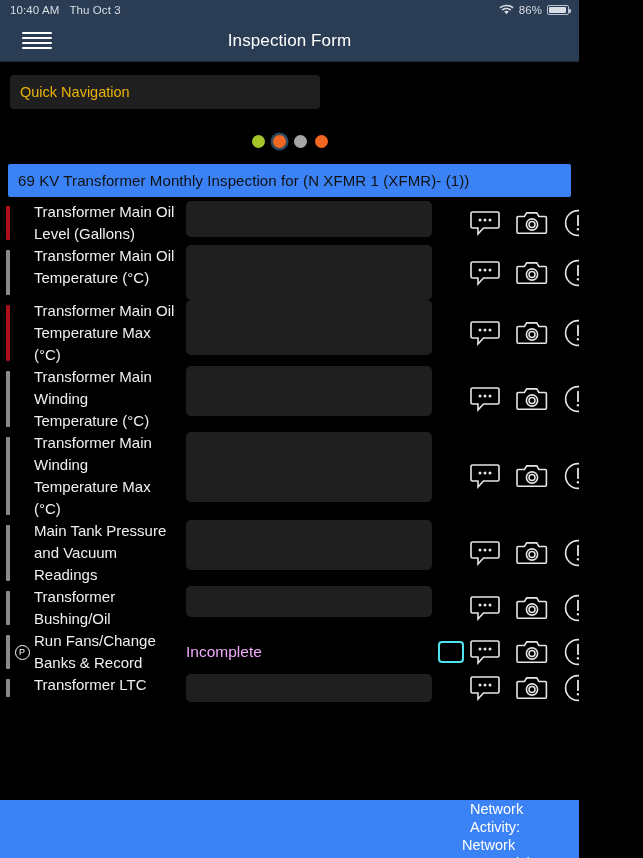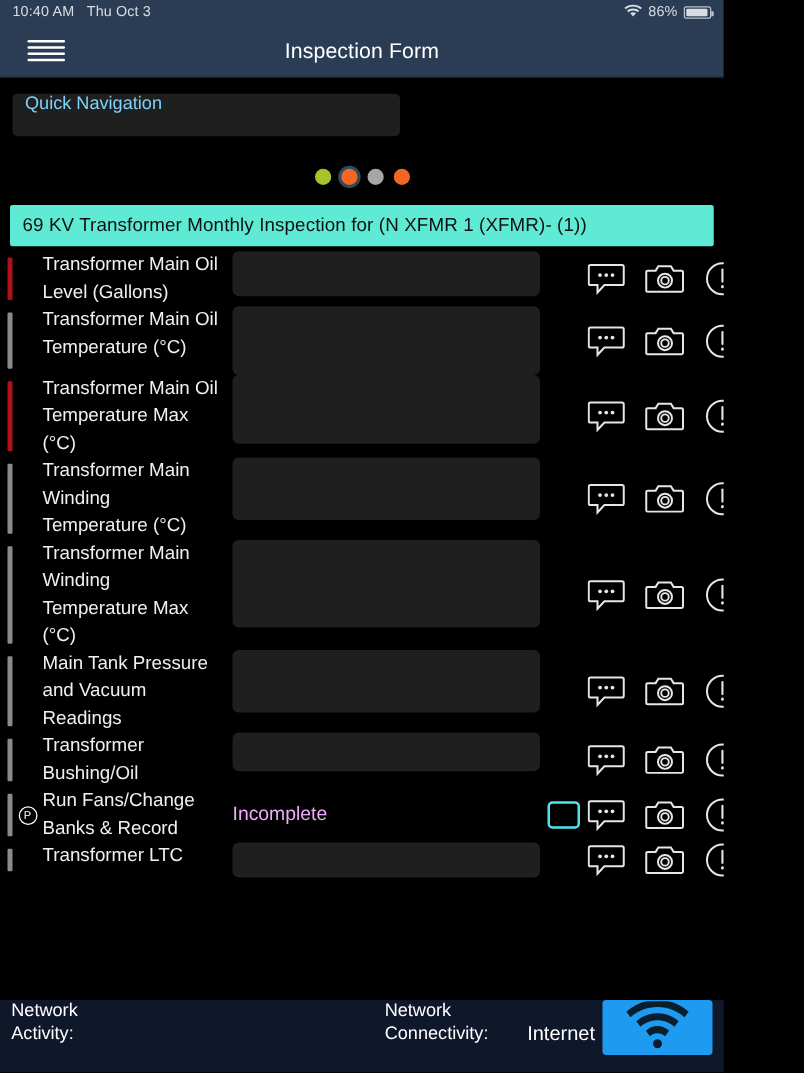--- a/index.html
+++ b/index.html
@@ -103,23 +103,23 @@
   }
 
   
   .quicknav-wrap { padding: 13px 10px 0 10px; }
   .quicknav {
     width: 310px;
     height: 34px;
     background: #1f1f1f;
     border-radius: 4px;
     display: flex;
-    align-items: flex-start;
+    align-items: center;
     padding: 0 10px;
-    color: #7dd3fc;
+    color: #eab308;
     font-size: 14.5px;
     cursor: pointer;
   }
 
   
   .dots {
     display: flex;
     justify-content: center;
     align-items: center;
     gap: 8px;
@@ -132,21 +132,21 @@
     cursor: pointer;
   }
   .dot.sel {
     box-shadow: 0 0 0 2.5px #2e4a60;
   }
 
   
   .section-header {
     margin: 13px 8px 0 8px;
     height: 33px;
-    background: #5eead4;
+    background: #3b82f6;
     border-radius: 2px;
     display: flex;
     align-items: center;
     padding: 0 10px;
     color: #111111;
     font-size: 15px;
     letter-spacing: 0.1px;
   }
 
   
@@ -233,24 +233,25 @@
     margin-left: auto;
     padding-right: 22px;
   }
   .icn { cursor: pointer; display: block; }
 
   
   .bottom-bar {
     position: absolute;
     left: 0; right: 0; bottom: 0;
     height: 58px;
-    background: #0f172a;
-    display: flex;
-    align-items: flex-start;
+    background: #3b82f6;
+    display: flex;
+    align-items: flex-end;
     padding: 0 9px;
+    flex-direction: column;
   }
   .bb-label {
     color: #ffffff;
     font-size: 14.5px;
     line-height: 18px;
     white-space: pre-line;
   }
   .bb-activity { width: 100px; }
   .bb-conn { margin-left: auto; width: 108px; }
   .bb-internet {

